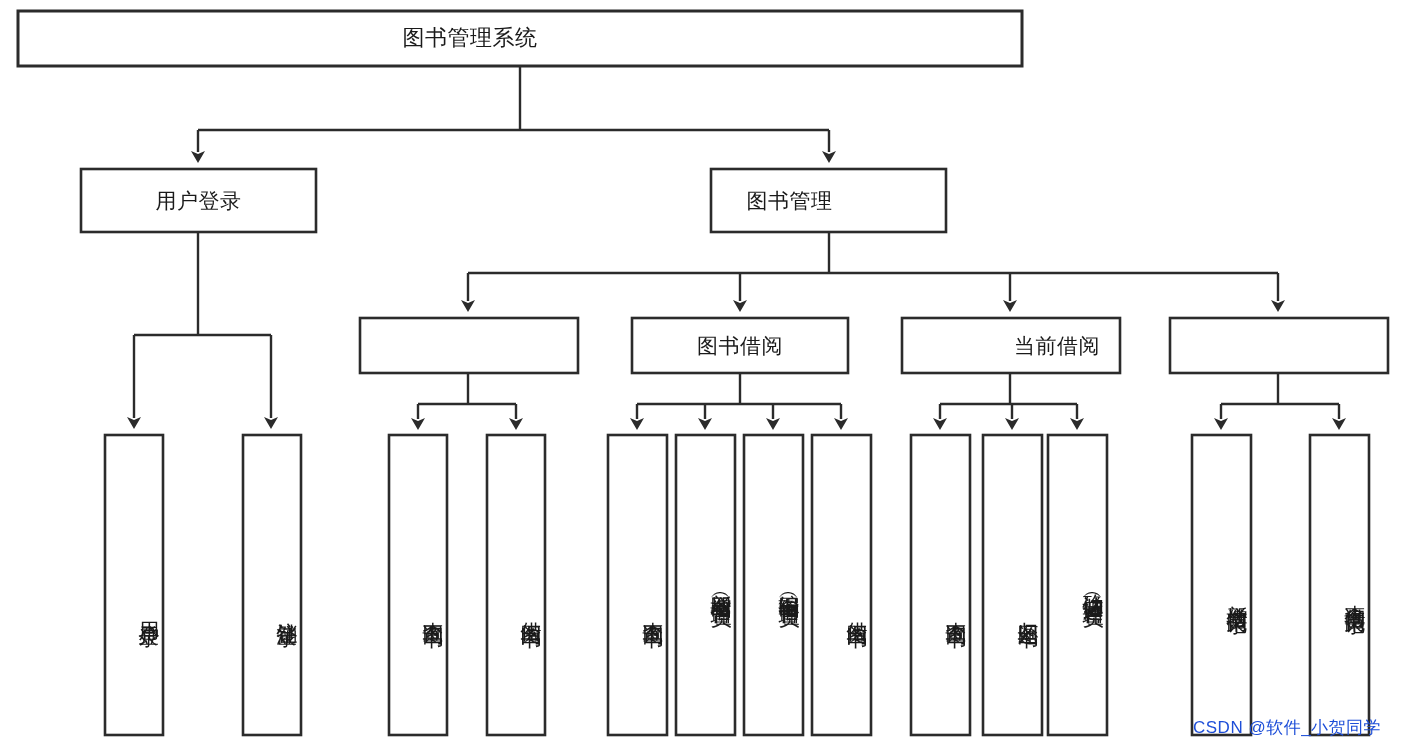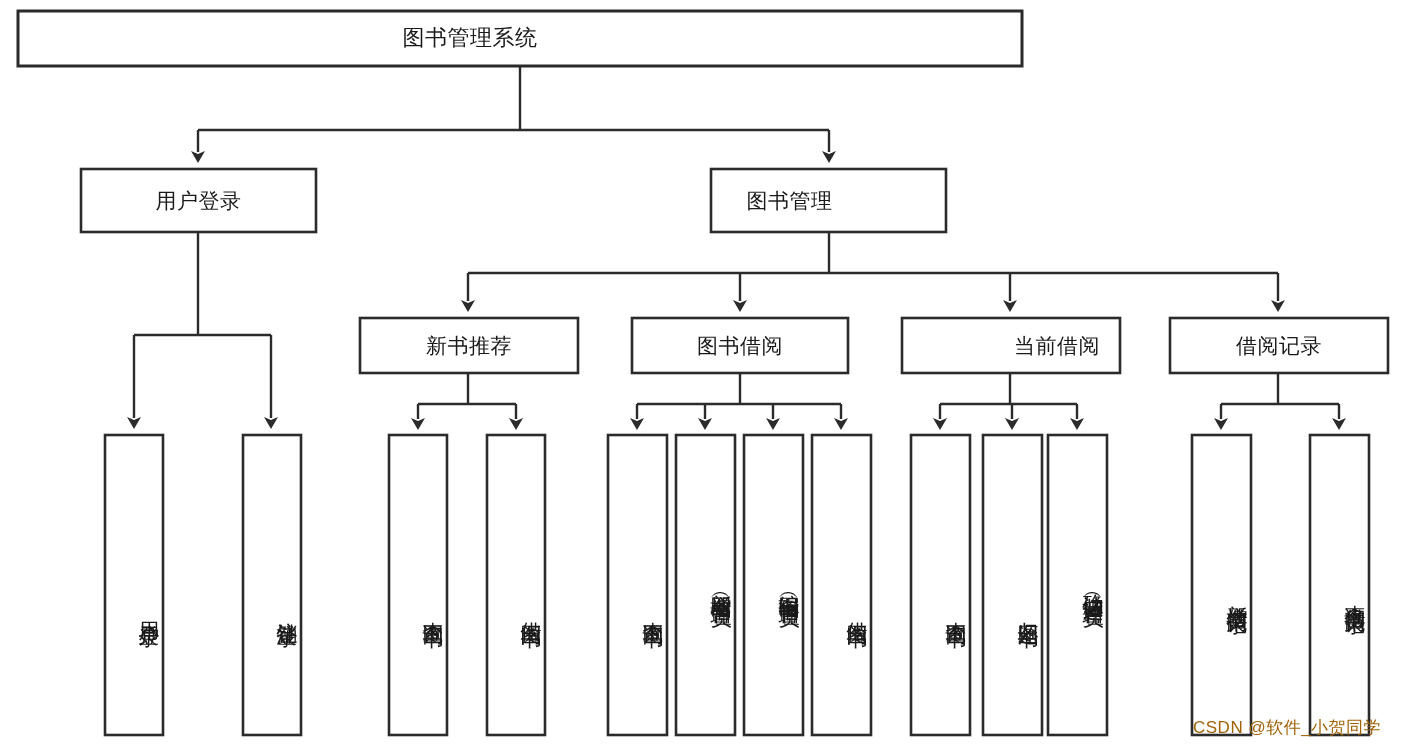--- a/index.html
+++ b/index.html
@@ -64,21 +64,21 @@
     writing-mode: vertical-rl;
     text-orientation: upright;
     font-size: 21px;
     letter-spacing: 2px;
     align-items: flex-start;
     justify-content: center;
     padding-top: 2px;
   }
   .watermark {
     position: absolute;
-    color: #a16207;
+    color: #1d4ed8;
     font-size: 17px;
     font-family: "Liberation Sans", "DejaVu Sans", sans-serif;
     white-space: nowrap;
     letter-spacing: 0.5px;
   }
 </style>
 </head>
 <body>
 
 <div id="canvas">
@@ -162,24 +162,22 @@
       <path class="connector" marker-end="url(#arrow)" d="M1221,404 L1221,419"></path>
       <path class="connector" marker-end="url(#arrow)" d="M1339,404 L1339,419"></path>
     </g>
   </svg>
 
   <div class="node-label horizontal root-label" style="left:18px; top:11px; width:904px; height:55px;">图书管理系统</div>
 
   <div class="node-label horizontal" style="left:81px; top:169px; width:235px; height:63px;">用户登录</div>
   <div class="node-label horizontal" style="left:672px; top:169px; width:235px; height:63px;">图书管理</div>
 
-  <div class="node-label horizontal" style="left:360px; top:318px; width:218px; height:55px;">新书推荐</div>
   <div class="node-label horizontal" style="left:632px; top:318px; width:216px; height:55px;">图书借阅</div>
   <div class="node-label horizontal" style="left:902px; top:318px; width:218px; height:55px;margin-left:46px;">当前借阅</div>
-  <div class="node-label horizontal" style="left:1170px; top:318px; width:218px; height:55px;">借阅记录</div>
 
   <div class="node-label vertical" style="left:105px; top:488px; width:58px; height:240px;">用户登录</div>
   <div class="node-label vertical" style="left:243px; top:488px; width:58px; height:240px;">注销登录</div>
 
   <div class="node-label vertical" style="left:389px; top:488px; width:58px; height:240px;">查询图书</div>
   <div class="node-label vertical" style="left:487px; top:488px; width:58px; height:240px;">借阅图书</div>
 
   <div class="node-label vertical" style="left:608px; top:488px; width:59px; height:240px;">查询图书</div>
   <div class="node-label vertical" style="left:676px; top:440px; width:59px; height:290px;">新增图书（管理员）</div>
   <div class="node-label vertical" style="left:744px; top:440px; width:59px; height:290px;">编辑图书（管理员）</div>

